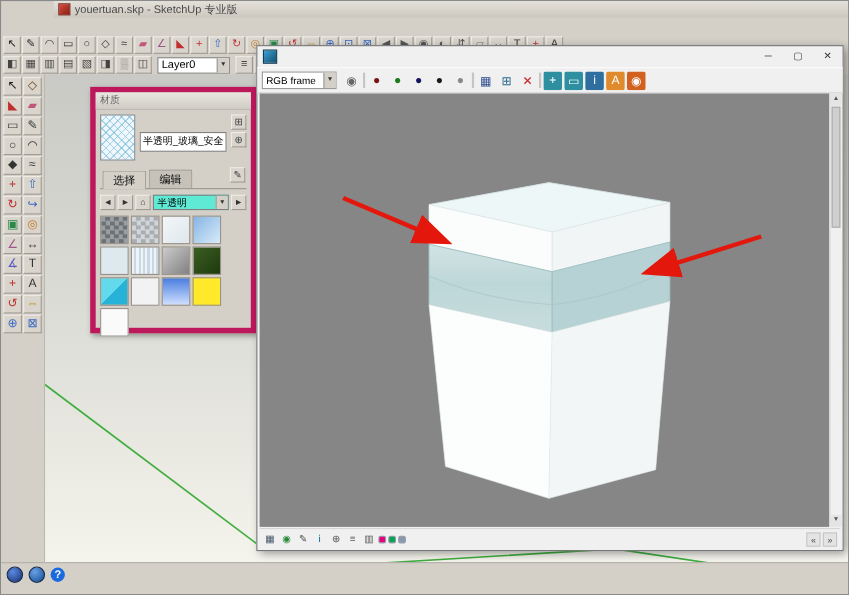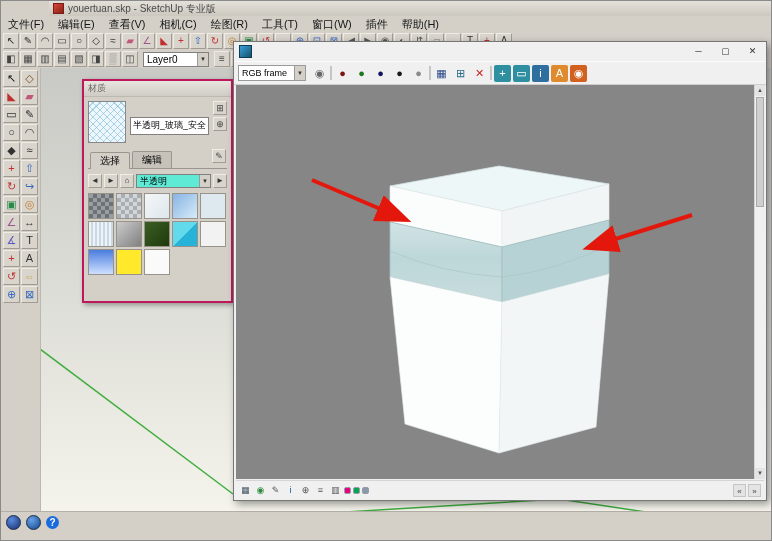--- a/index.html
+++ b/index.html
@@ -30,21 +30,21 @@
   .leftbar{position:absolute;left:0;top:0;width:40px;bottom:0;background:#d4d0c8;border-right:1px solid #bcb8b0;
     display:flex;flex-wrap:wrap;align-content:flex-start;gap:1px;padding:2px;box-sizing:border-box;}
   .leftbar .tbtn{width:17px;height:17px;font-size:11px;line-height:15px;}
   .viewport{position:absolute;left:40px;top:0;right:0;bottom:0;
     background:linear-gradient(#c9c9c5,#dfdfd9 55%,#f4f4ec);}
   .viewport svg{position:absolute;left:0;top:0;}
   .axis-green{stroke:#3fae3f;stroke-width:1.5;fill:none;}
 
   
   .materials{position:absolute;left:81px;top:78px;width:151px;height:224px;background:#d4d0c8;
-    border:2px solid #be185d;box-shadow:2px 2px 5px rgba(0,0,0,.35);z-index:5;font-size:10px;box-sizing:border-box;}
+    border:5px solid #be185d;box-shadow:2px 2px 5px rgba(0,0,0,.35);z-index:5;font-size:10px;box-sizing:border-box;}
   .m-title{height:13px;background:linear-gradient(#e9e6e0,#cfccc5);font-size:9px;color:#666;padding:1px 4px;border-bottom:1px solid #bdb9b1;}
   .m-body{padding:4px;position:relative;}
   .m-row{display:flex;align-items:flex-start;gap:4px;}
   .m-preview{width:40px;height:40px;border:1px solid #888;background-color:#eef7fb;
     background-image:repeating-linear-gradient(45deg,rgba(110,180,215,.55) 0 1px,transparent 1px 5px),
                      repeating-linear-gradient(-45deg,rgba(110,180,215,.55) 0 1px,transparent 1px 5px);}
   .m-mid{flex:1;margin-top:16px;}
   .m-name{height:14px;border:1px solid #808080;background:#fff;padding:1px 2px;white-space:nowrap;overflow:hidden;font-size:9px;}
   .m-side{display:flex;flex-direction:column;gap:2px;}
   .m-sbtn{width:14px;height:14px;box-sizing:border-box;border:1px solid;border-color:#efece5 #a09c94 #a09c94 #efece5;
@@ -102,32 +102,20 @@
 </head>
 <body>
 
 <div class="screen">
 
   <div class="titlebar">
     <span class="app-icon"></span>
     <span>youertuan.skp - SketchUp 专业版</span>
   </div>
 
-  <div class="menubar">
-
-  <span class="menu-item">文件(F)</span>
-      <span class="menu-item">编辑(E)</span>
-      <span class="menu-item">查看(V)</span>
-      <span class="menu-item">相机(C)</span>
-      <span class="menu-item">绘图(R)</span>
-      <span class="menu-item">工具(T)</span>
-      <span class="menu-item">窗口(W)</span>
-      <span class="menu-item">插件</span>
-      <span class="menu-item">帮助(H)</span>
-    </div>
 
   <div class="toolbar toolbar1">
 
   <span class="tbtn" style="color: rgb(26, 26, 26);">↖</span>
       <span class="tbtn" style="color: rgb(51, 51, 51);">✎</span>
       <span class="tbtn" style="color: rgb(51, 51, 51);">◠</span>
       <span class="tbtn" style="color: rgb(51, 51, 51);">▭</span>
       <span class="tbtn" style="color: rgb(51, 51, 51);">○</span>
       <span class="tbtn" style="color: rgb(51, 51, 51);">◇</span>
       <span class="tbtn" style="color: rgb(51, 51, 51);">≈</span>

